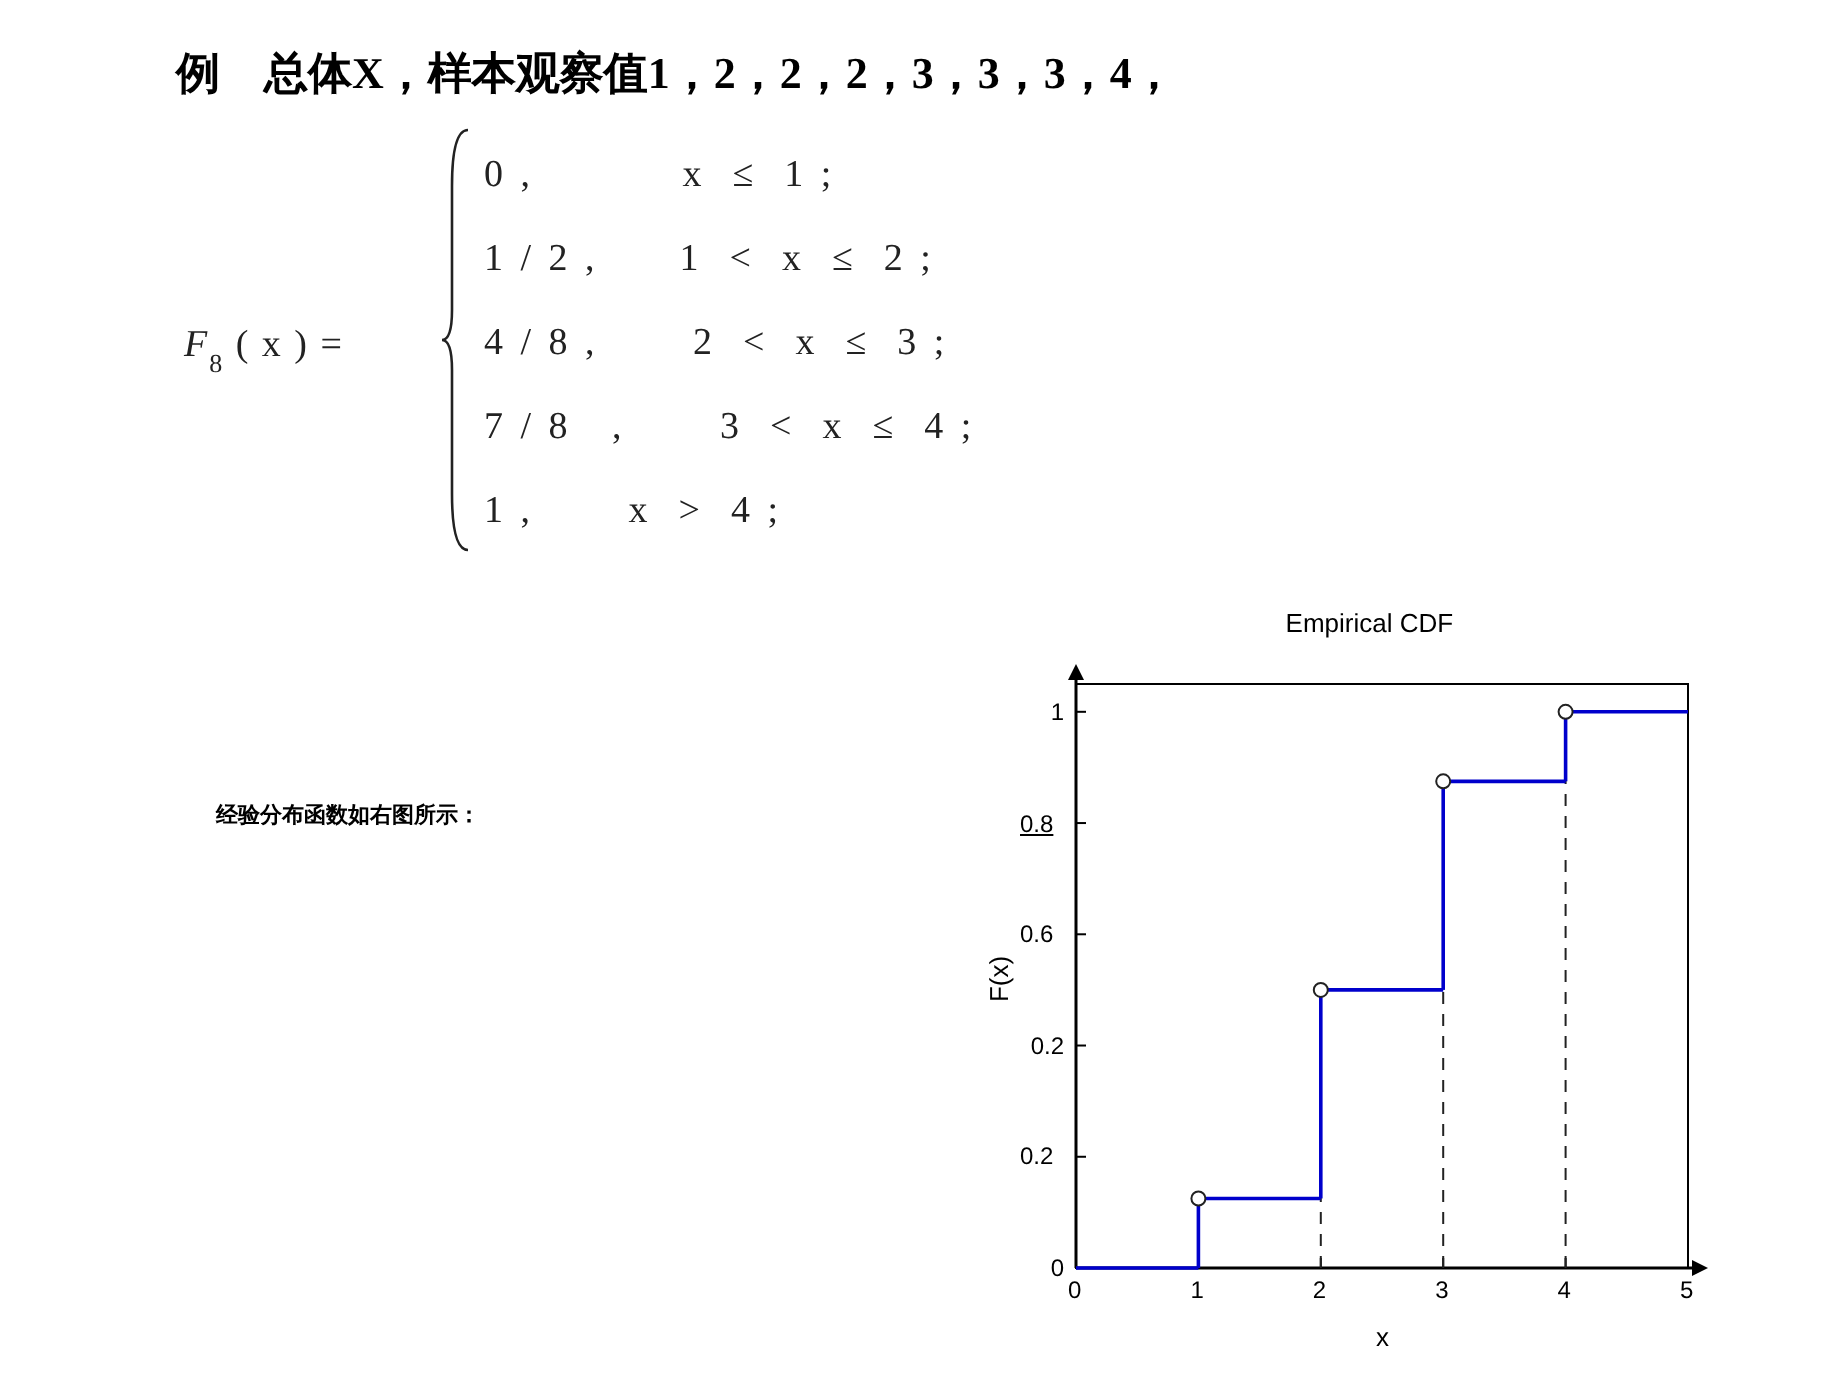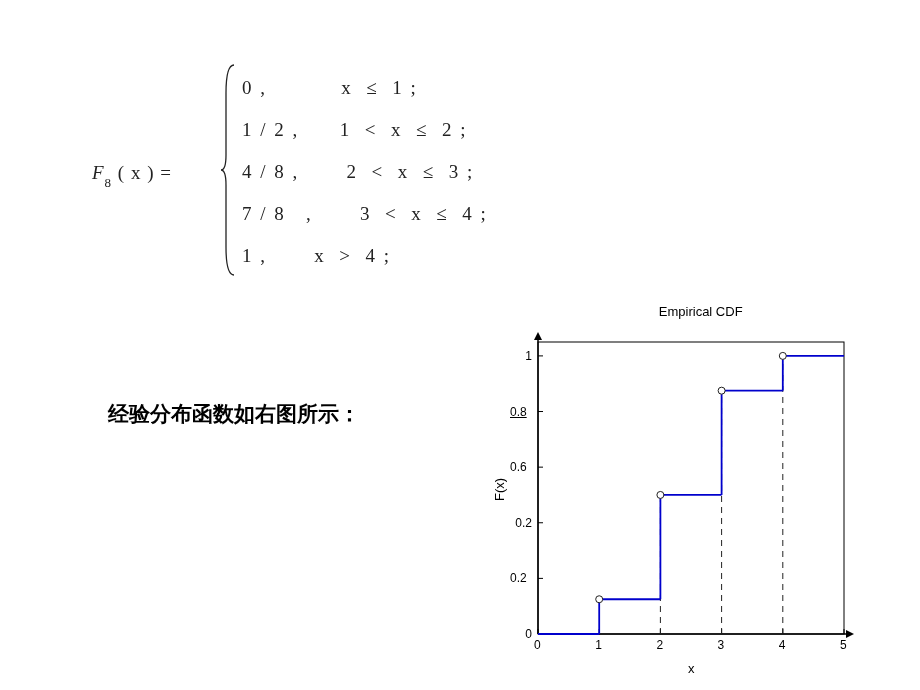--- a/index.html
+++ b/index.html
@@ -57,41 +57,40 @@
       align-items: center;
       letter-spacing: 2px;
       white-space: pre;
     }
     .piece-val { display: inline-block; }
     .piece-cond { display: inline-block; }
     .caption {
       position: absolute;
       left: 108px;
       top: 400px;
-      font-size: 21px;
+      font-size: 11px;
       font-weight: bold;
       color: #000;
       font-family: Liberation Serif, serif;
     }
     .chart-area {
       position: absolute;
       left: 468px;
       top: 312px;
       width: 420px;
       height: 360px;
     }
     .chart-title {
       position: absolute;
       left: 50%;
       top: -8px;
       transform: translateX(-42%);
       font-family: Arial, sans-serif;
       font-size: 13px;
       color: #000;
-      margin-left: 16px;
     }
     .plot {
       position: absolute;
       left: 60px;
       top: 20px;
       width: 330px;
       height: 320px;
     }
     .y-label {
       position: absolute;
@@ -112,21 +111,21 @@
       position: absolute;
       font-family: Arial, sans-serif;
       font-size: 12px;
       color: #000;
     }
   </style>
 </head>
 <body>
 
 <div class="title">
-  <br>
+  <span>例　总体X，样本观察值1，2，2，2，3，3，3，4，</span><br>
 </div>
 
 <div class="equation-area">
   <div class="eq-lhs">
     <span style="font-style:italic;">F</span><span class="sub">8</span><span> ( x )  =</span>
   </div>
   <div class="brace">
     <svg viewBox="0 0 18 214" preserveAspectRatio="none">
       <path d="M14 2 Q6 2 6 30 L6 92 Q6 107 1 107 Q6 107 6 122 L6 184 Q6 212 14 212" fill="none" stroke="#222" stroke-width="1.3"></path>
     </svg>

